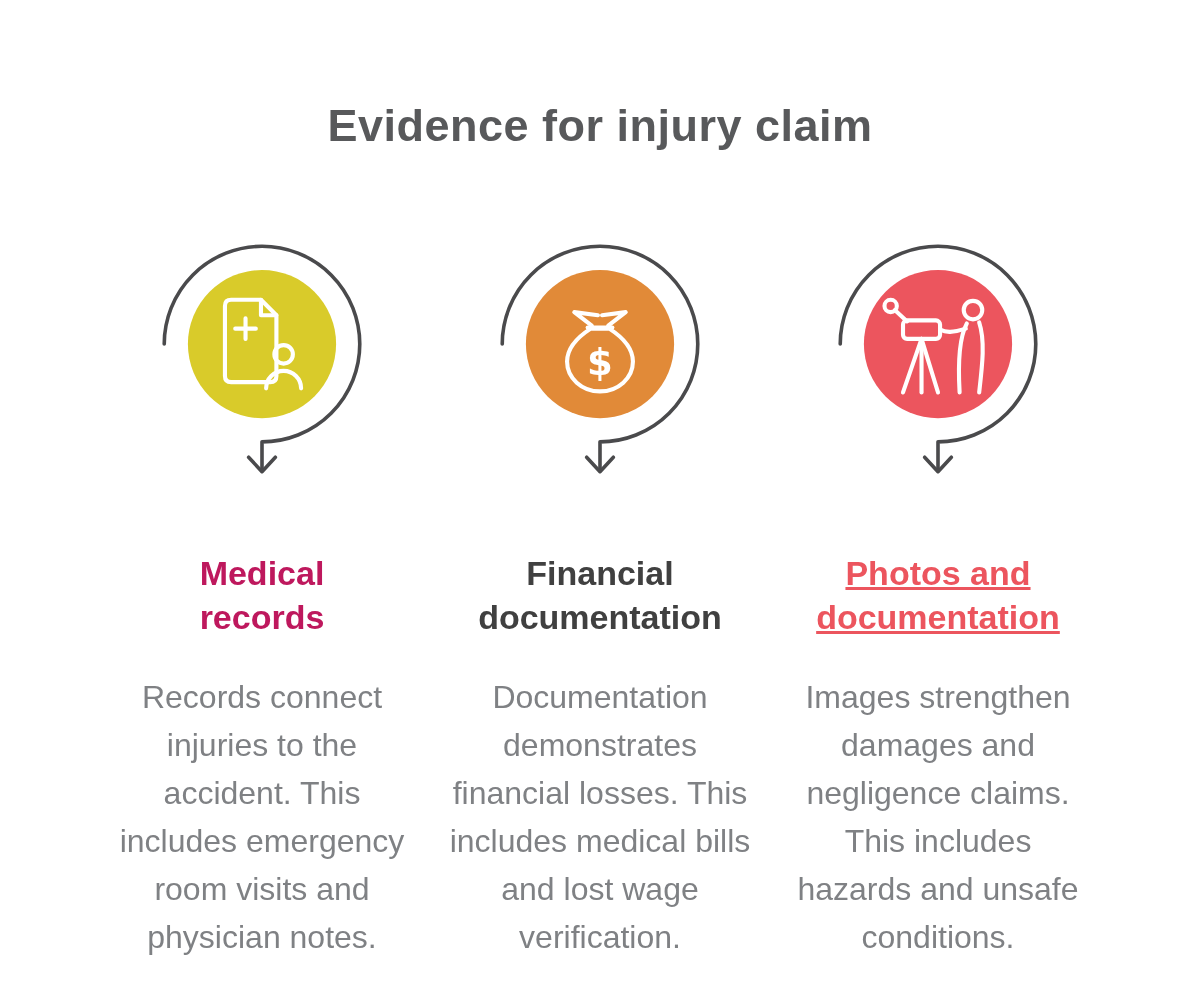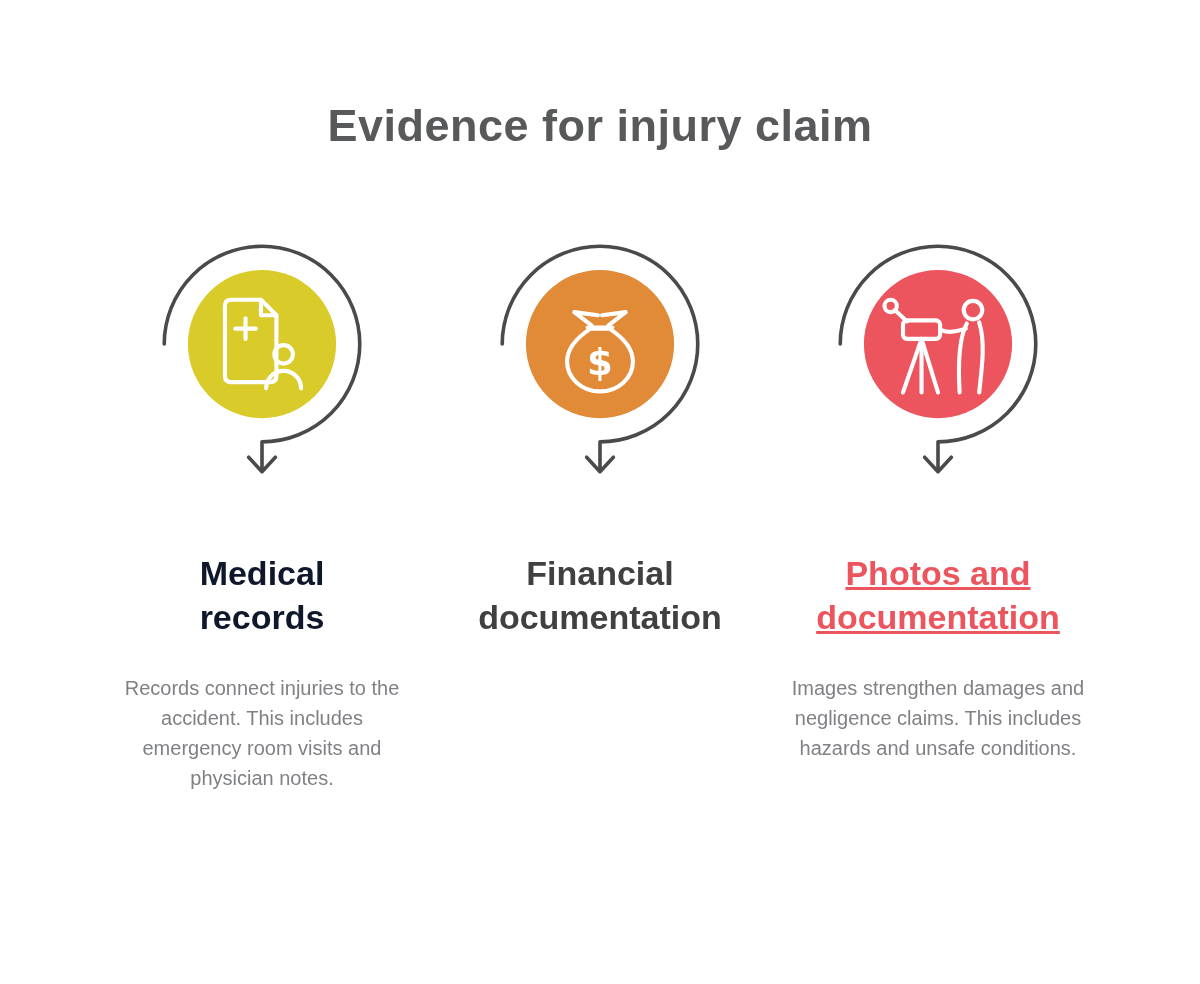--- a/index.html
+++ b/index.html
@@ -34,21 +34,21 @@
   .heading {
     margin: 68px 0 0 0;
     font-size: 34px;
     font-weight: 700;
     text-align: center;
     line-height: 1.3;
     white-space: pre-line;
   }
   .body-text {
     margin: 34px 0 0 0;
-    font-size: 20px;
+    font-size: 32px;
     color: #7f8184;
     text-align: center;
     line-height: 1.5;
     max-width: 302px;
   }
   .loop-stroke { stroke: #4a4a4c; stroke-width: 3.5; fill: none; stroke-linecap: round; stroke-linejoin: round; }
   .glyph { stroke: #ffffff; stroke-width: 4; fill: none; stroke-linecap: round; stroke-linejoin: round; }
 </style>
 </head>
 <body>
@@ -65,40 +65,41 @@
         <path class="loop-stroke" d="M87 215 L100 229 L113 215"></path>
         <circle cx="100" cy="105" r="72" fill="#d9cb2a"></circle>
         <g class="glyph">
           <path d="M99 62 H70 q-6 0 -6 6 v68 q0 6 6 6 h38 q6 0 6 -6 V77 Z"></path>
           <path d="M99 62 v15 h15"></path>
           <path d="M84 80 v20 M74 90 h20"></path>
           <circle cx="121" cy="115" r="9"></circle>
           <path d="M104 148 a17 17 0 0 1 34 0"></path>
         </g>
       </svg>
-      <h2 class="heading" style="color: #0f172a;">Medical
+      <h2 class="heading" style="color: #be185d;">Medical
 records</h2>
       <p class="body-text">Records connect injuries to the accident. This includes emergency room visits and physician notes.</p>
     </div>
 
     <div class="column">
       <svg class="icon-assembly" viewBox="0 0 200 240">
         <path class="loop-stroke" d="M5 105 A95 95 0 1 1 100 200 L100 226"></path>
         <path class="loop-stroke" d="M87 215 L100 229 L113 215"></path>
         <circle cx="100" cy="105" r="72" fill="#e18a38"></circle>
         <g class="glyph">
           <path d="M91 90 C77 99 68 110 68 122 a32 29 0 0 0 64 0 C132 110 123 99 109 90 Z"></path>
           <path d="M88 89 h24"></path>
           <path d="M92 87 l-17 -13 23 3"></path>
           <path d="M108 87 l17 -13 -23 3"></path>
           <text x="100" y="135" text-anchor="middle" font-size="36" font-weight="bold" fill="#ffffff" stroke="none" font-family="DejaVu Sans, sans-serif">$</text>
         </g>
       </svg>
       <h2 class="heading" style="color: #404040;">Financial
 documentation</h2>
+      <p class="body-text">Documentation demonstrates financial losses. This includes medical bills and lost wage verification.</p>
     </div>
 
     <div class="column">
       <svg class="icon-assembly" viewBox="0 0 200 240">
         <path class="loop-stroke" d="M5 105 A95 95 0 1 1 100 200 L100 226"></path>
         <path class="loop-stroke" d="M87 215 L100 229 L113 215"></path>
         <circle cx="100" cy="105" r="72" fill="#ec555e"></circle>
         <g class="glyph">
           <rect x="66" y="82" width="36" height="18" rx="4"></rect>
           <path d="M70 83 L58 72"></path>

